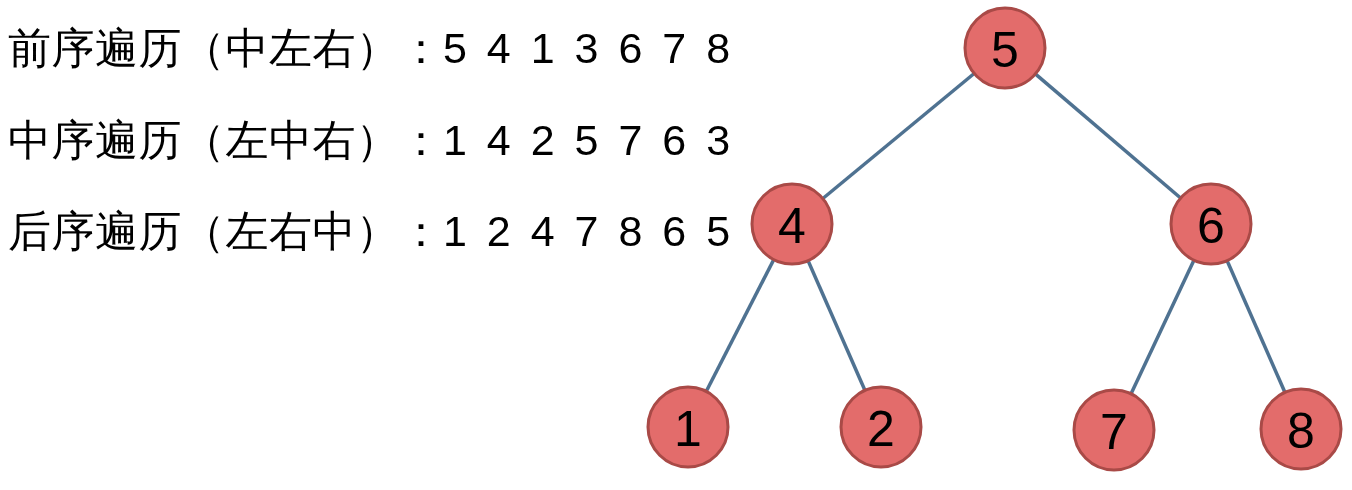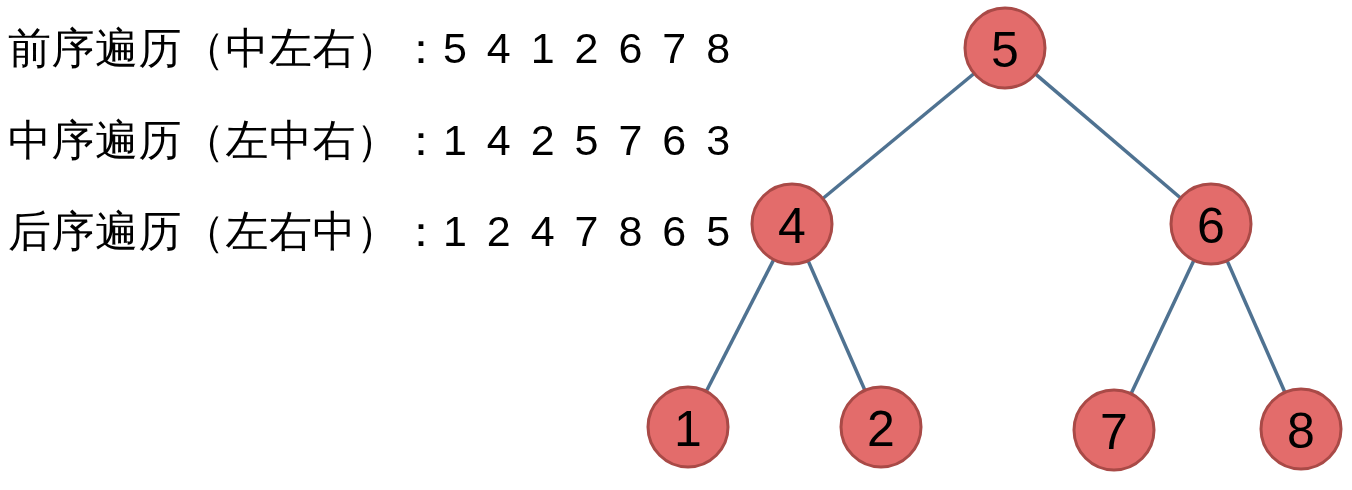--- a/index.html
+++ b/index.html
@@ -35,21 +35,21 @@
     left: 0;
     top: 0;
   }
 </style>
 </head>
 <body>
 
 <div class="canvas">
 
   <div class="traversal-line" id="t-line-0">
-    <span>前序遍历（中左右）：</span><span class="seq">5 4 1 2 6 7 8</span>
+    <span>前序遍历（中左右）：</span><span class="seq">5 4 1 3 6 7 8</span>
   </div>
 
   <div class="traversal-line" id="t-line-1">
     <span>中序遍历（左中右）：</span><span class="seq">1 4 2 5 7 6 3</span>
   </div>
 
   <div class="traversal-line" id="t-line-2">
     <span>后序遍历（左右中）：</span><span class="seq">1 2 4 7 8 6 5</span>
   </div>
 

